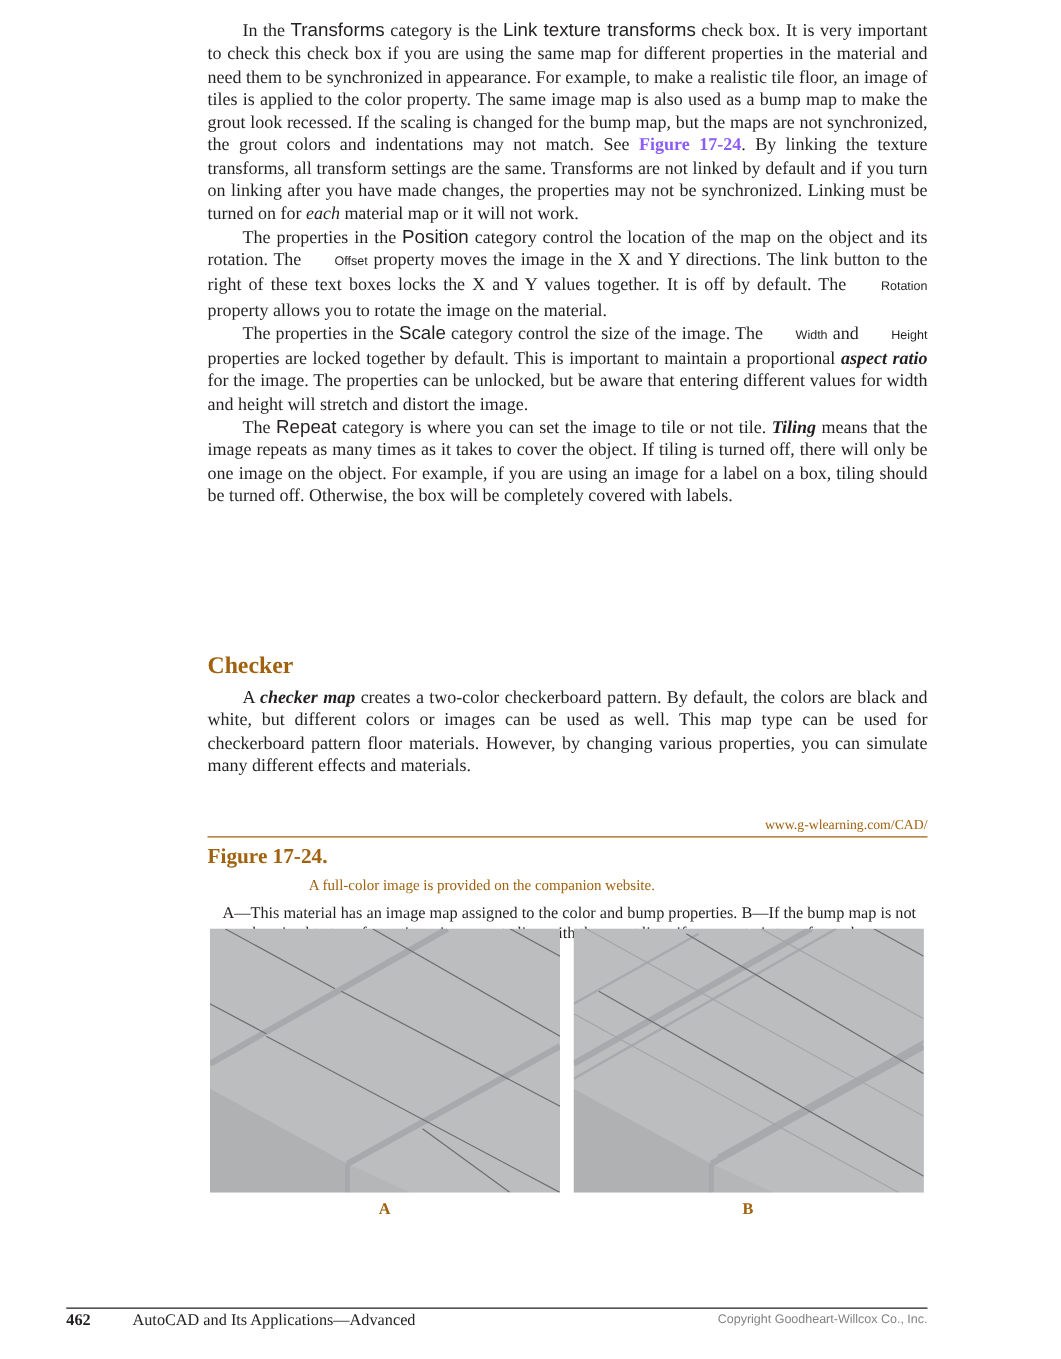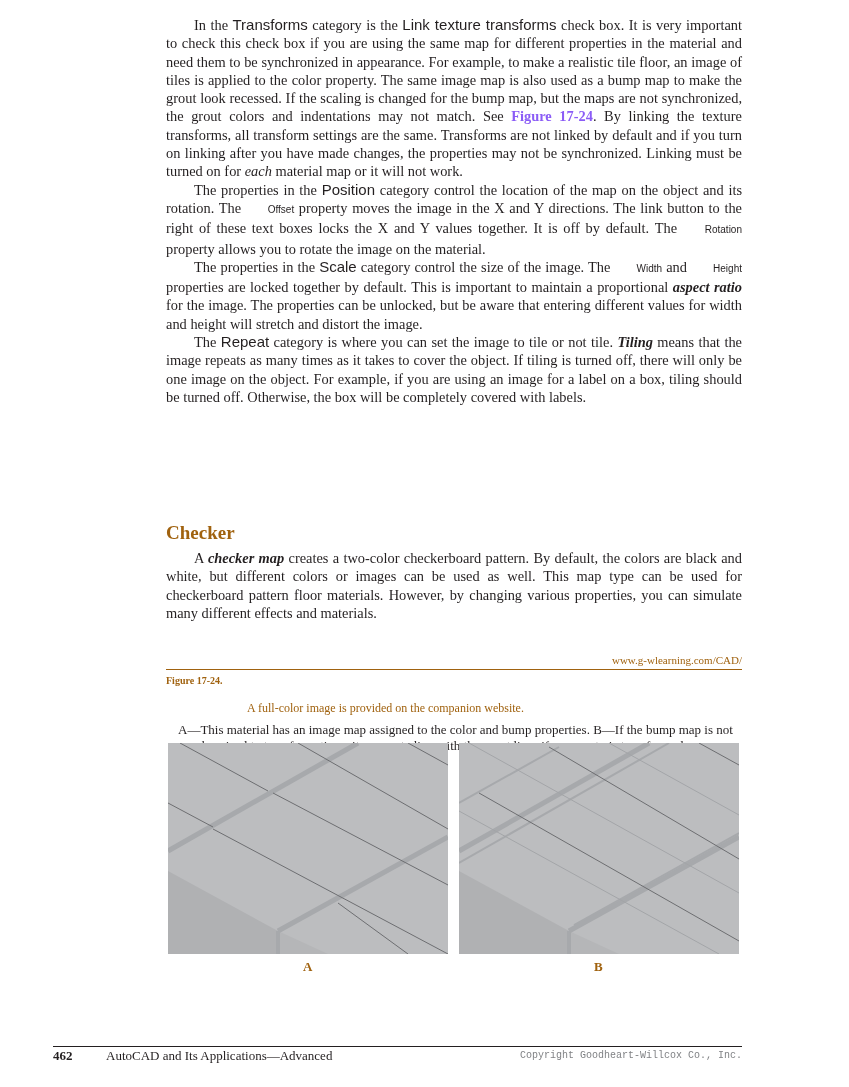--- a/index.html
+++ b/index.html
@@ -13,30 +13,30 @@
   .bi { font-weight: bold; font-style: italic; }
   .it { font-style: italic; }
   .figref { color: #8b5cf6; font-weight: bold; }
   h2.section { position: absolute; left: 166px; top: 522px; margin: 0; font-size: 19px;
                font-weight: bold; color: #a0620f; }
   .notice { position: absolute; left: 166px; width: 576px; top: 653px; height: 16px;
             border-bottom: 1.5px solid #a0620f; font-size: 12px; }
   .notice .msg { position: absolute; left: 81px; top: 0; color: #a0620f; margin-top: 48px; }
   .notice .url { position: absolute; right: 0; top: 1px; color: #a0620f;
                  font-family: Liberation Serif, serif; font-size: 11px; }
-  .fig-title { position: absolute; left: 166px; top: 675px; font-size: 10px; font-weight: bold; color: #a0620f; margin: 0; }
+  .fig-title { position: absolute; left: 166px; top: 675px; font-size: 17px; font-weight: bold; color: #a0620f; margin: 0; }
   .fig-cap { position: absolute; left: 166px; top: 710px; width: 560px; font-size: 13px; line-height: 16px; margin: 12px; }
   .panel { position: absolute; top: 743px; width: 280px; height: 211px; background: #bcbdbf; overflow: hidden; }
   .panel svg { display: block; }
   .panel-label { position: absolute; top: 959px; font-size: 13px; font-weight: bold; color: #a0620f; }
   .footer { position: absolute; left: 53px; top: 1046px; width: 689px; border-top: 1px solid #231f20; height: 20px; }
   .footer .pno { position: absolute; left: 0; top: 1px; font-weight: bold; font-size: 13px; }
   .footer .btitle { position: absolute; left: 53px; top: 1px; font-size: 13px; }
   .footer .copy { position: absolute; right: 0; top: 3px; font-size: 10px; color: #808285;
-                  font-family: Liberation Mono, monospace; }
+                  font-family: Liberation Sans, sans-serif; }
 </style>
 </head>
 <body>
 
 <div class="col" style="top:16px;">
 
   <p class="para indent"><span>In the </span><span class="sansb">Transforms</span><span> category is the </span><span class="sansb">Link texture transforms</span><span> check box. It is very important to check this check box if you are using the same map for different properties in the material and need them to be synchronized in appearance. For example, to make a realistic tile floor, an image of tiles is applied to the color property. The same image map is also used as a bump map to make the grout look recessed. If the scaling is changed for the bump map, but the maps are not synchronized, the grout colors and indentations may not match. See </span><span class="figref">Figure 17-24</span><span>. By linking the texture transforms, all transform settings are the same. Transforms are not linked by default and if you turn on linking after you have made changes, the properties may not be synchronized. Linking must be turned on for </span><span class="it">each</span><span> material map or it will not work.</span></p>
 
   <p class="para indent"><span>The properties in the </span><span class="sansb">Position</span><span> category control the location of the map on the object and its rotation. The </span><span class="sans">Offset</span><span> property moves the image in the X and Y directions. The link button to the right of these text boxes locks the X and Y values together. It is off by default. The </span><span class="sans">Rotation</span><span> property allows you to rotate the image on the material.</span></p>
 

